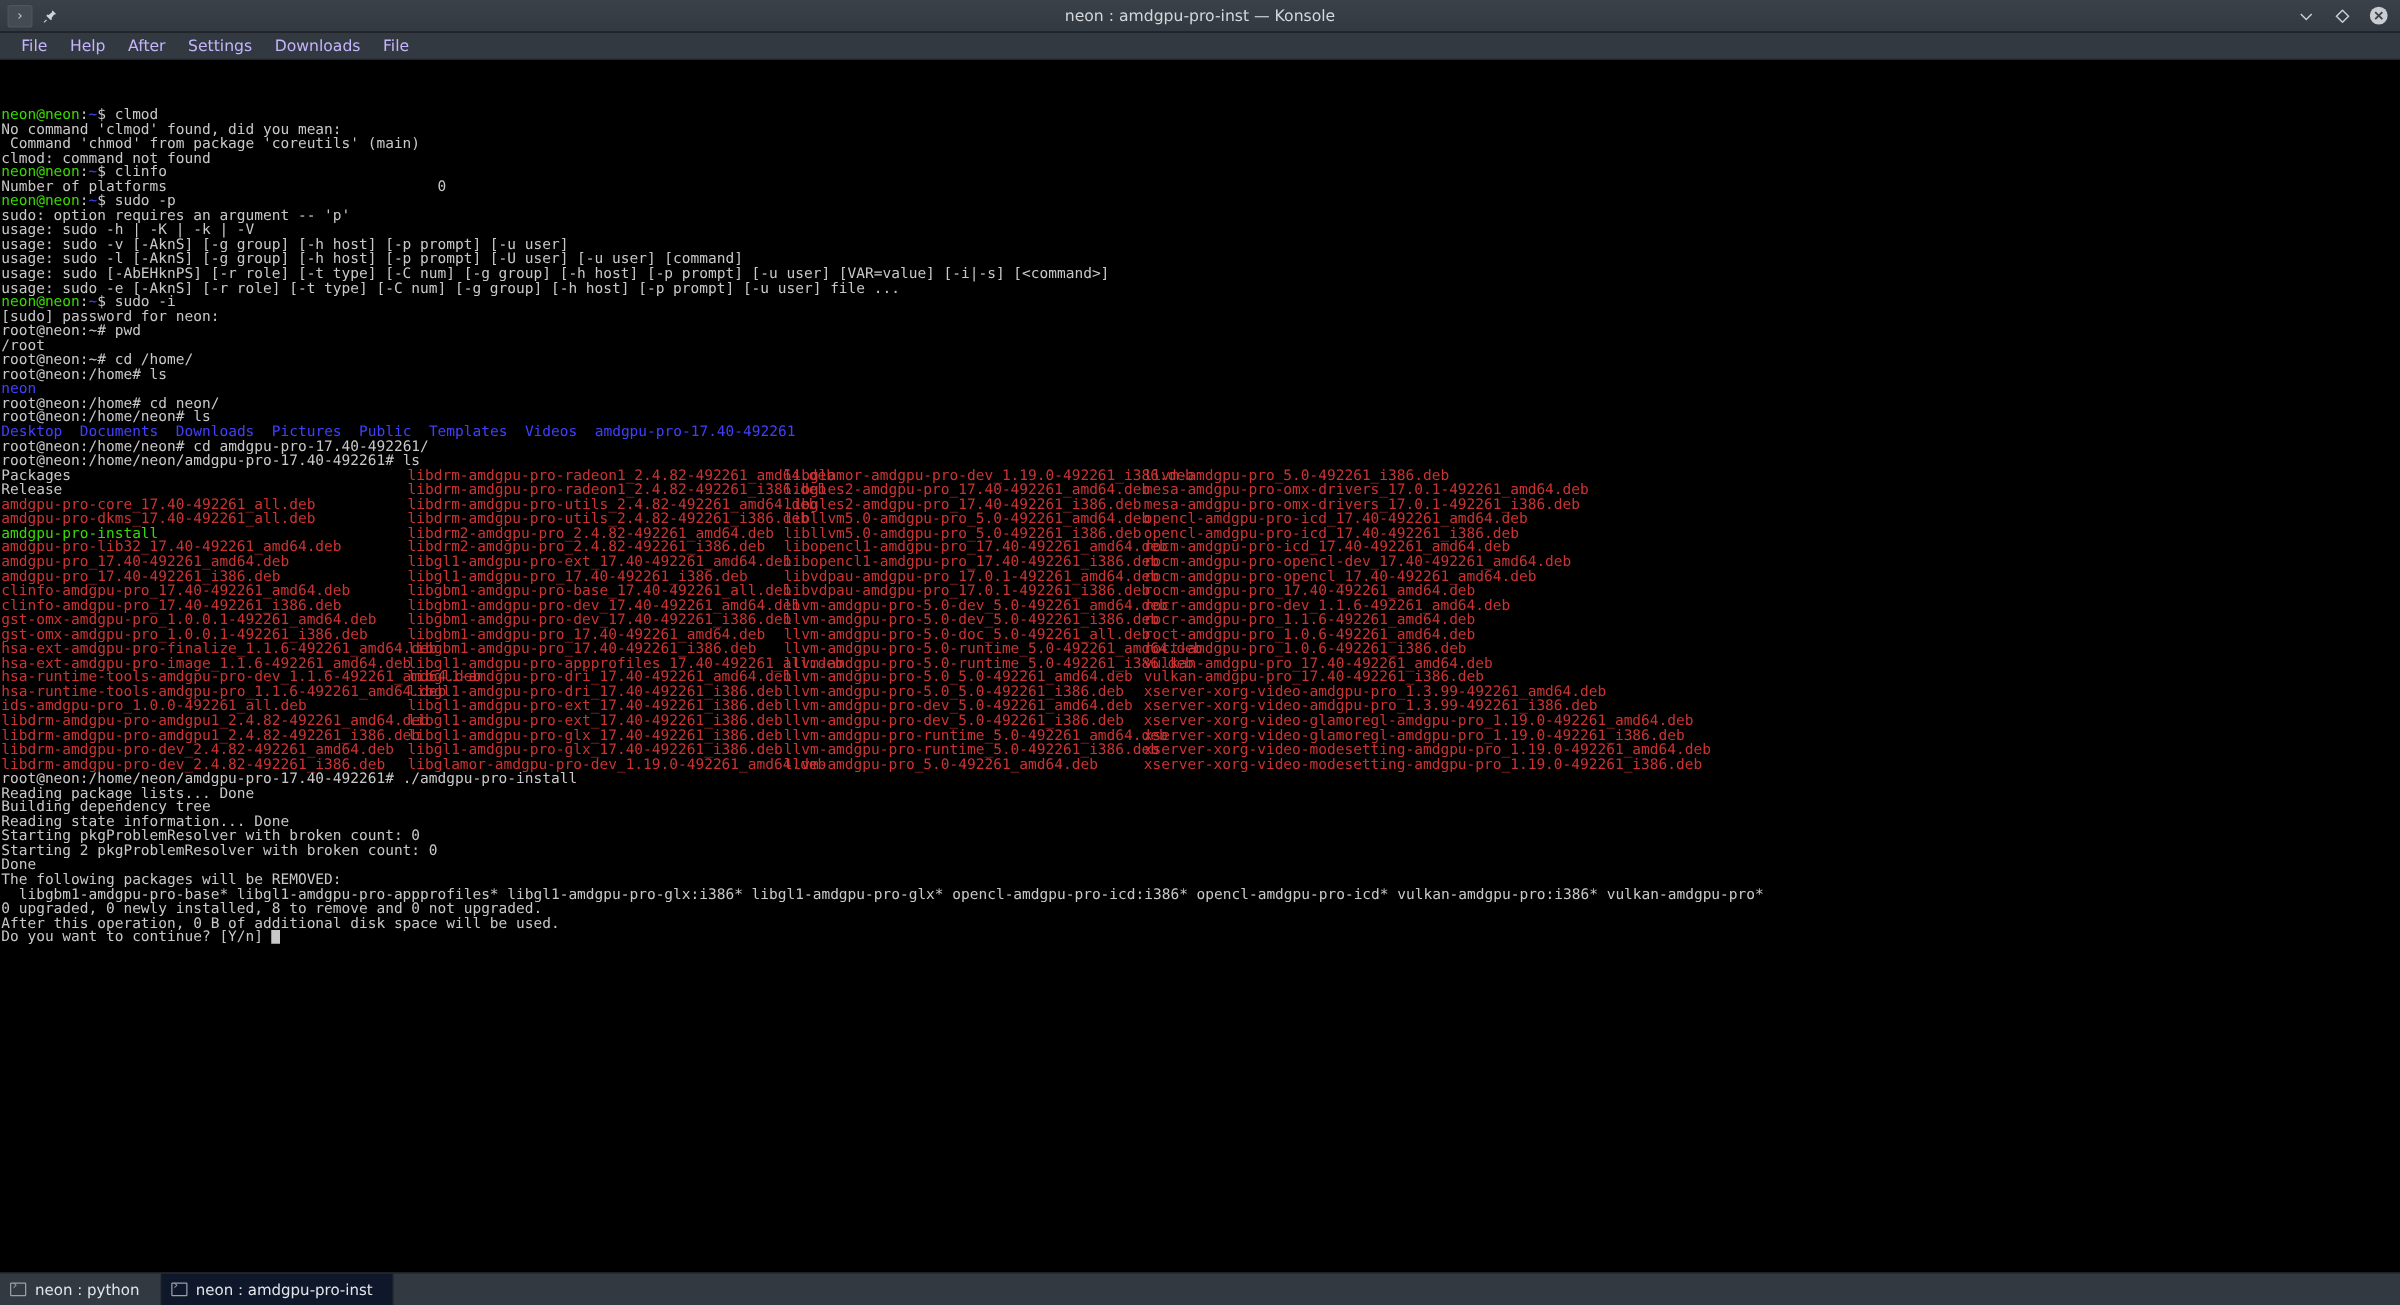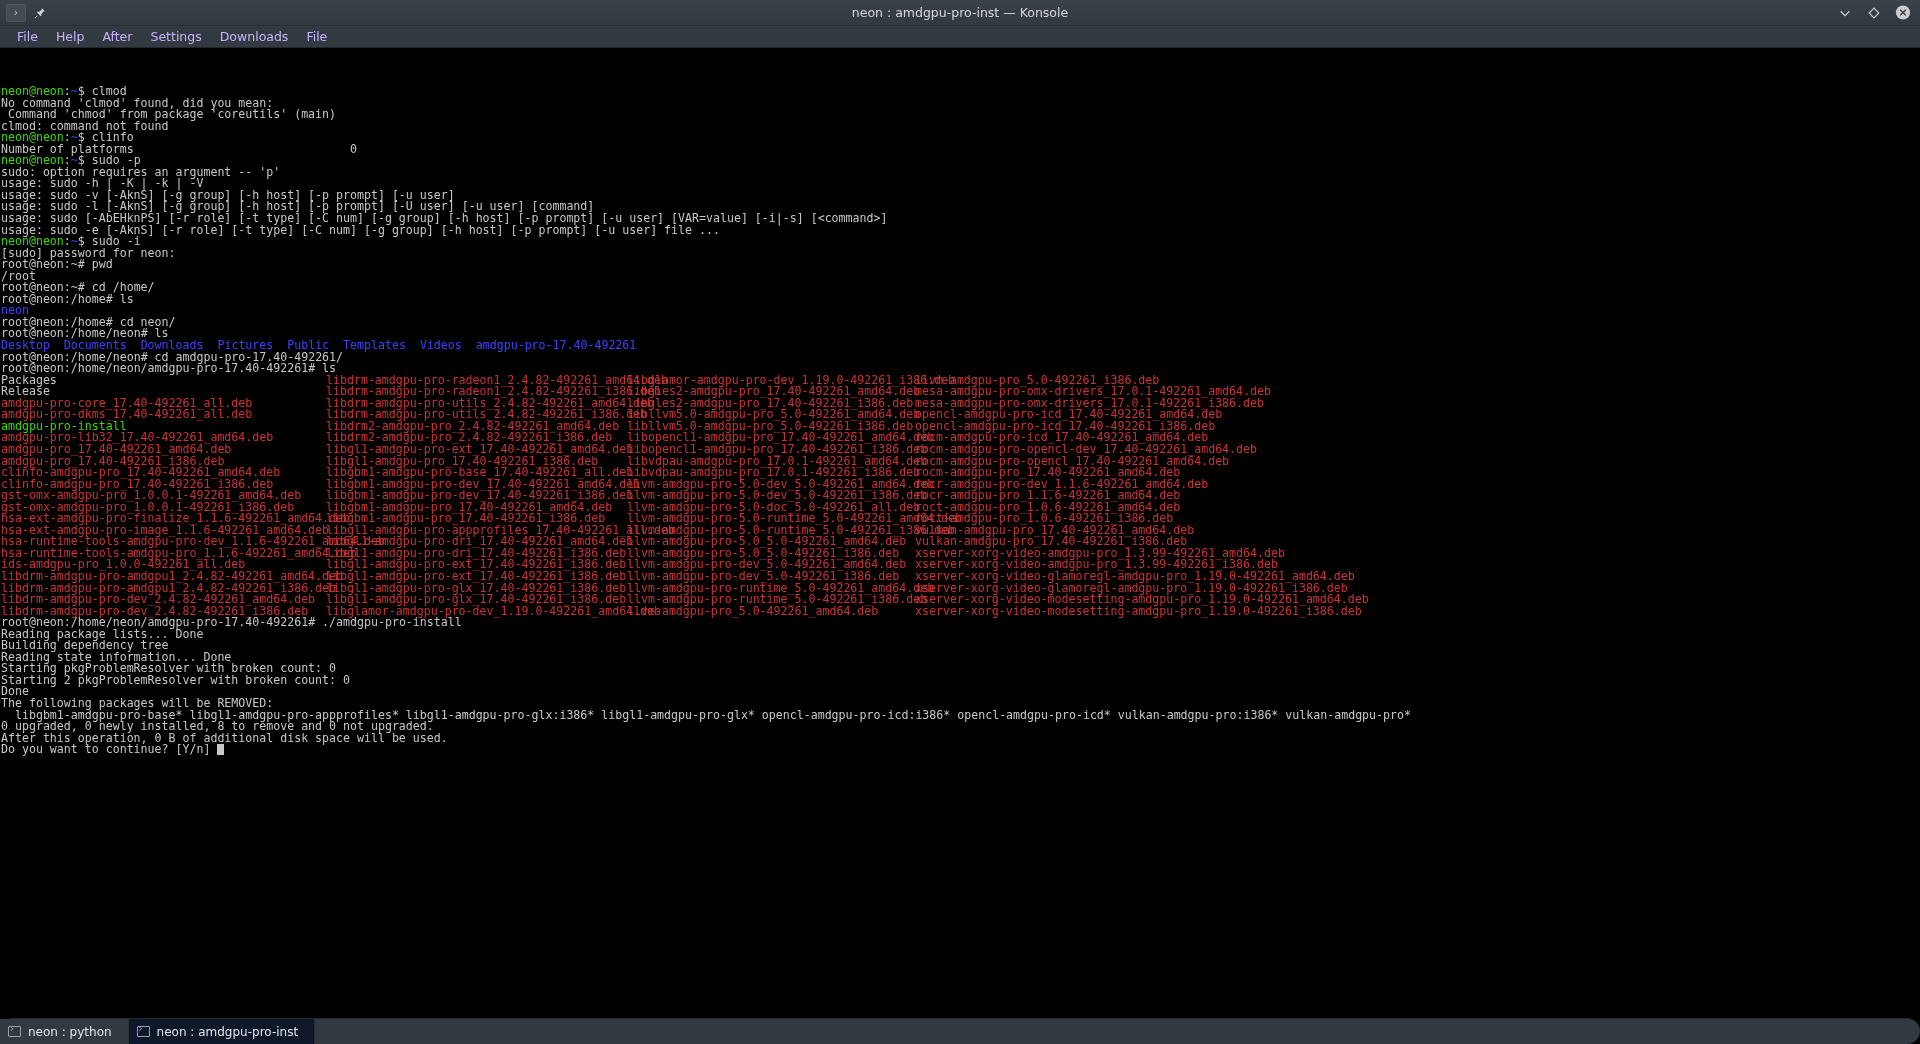--- a/index.html
+++ b/index.html
@@ -72,21 +72,20 @@
   .c2{ display:inline-block; width:301px; }
   .c3{ display:inline-block; width:288px; }
   .c4{ display:inline-block; }
   
   #tabbar{
     position:absolute; bottom:0; left:0;
     width:1920px; height:26px;
     background:#333940;
     display:flex; align-items:stretch;
     border-top:1px solid #242931;
-    border-radius:13px;
   }
   .tab{
     display:flex; align-items:center; gap:7px;
     padding:0 16px 0 8px;
     font-family:"DejaVu Sans","Liberation Sans",sans-serif;
     font-size:12px; color:#e2e6ea;
     border-right:1px solid #2a2f35;
     background:#333940;
   }
   .tab.active{ background:#0f172a; }

